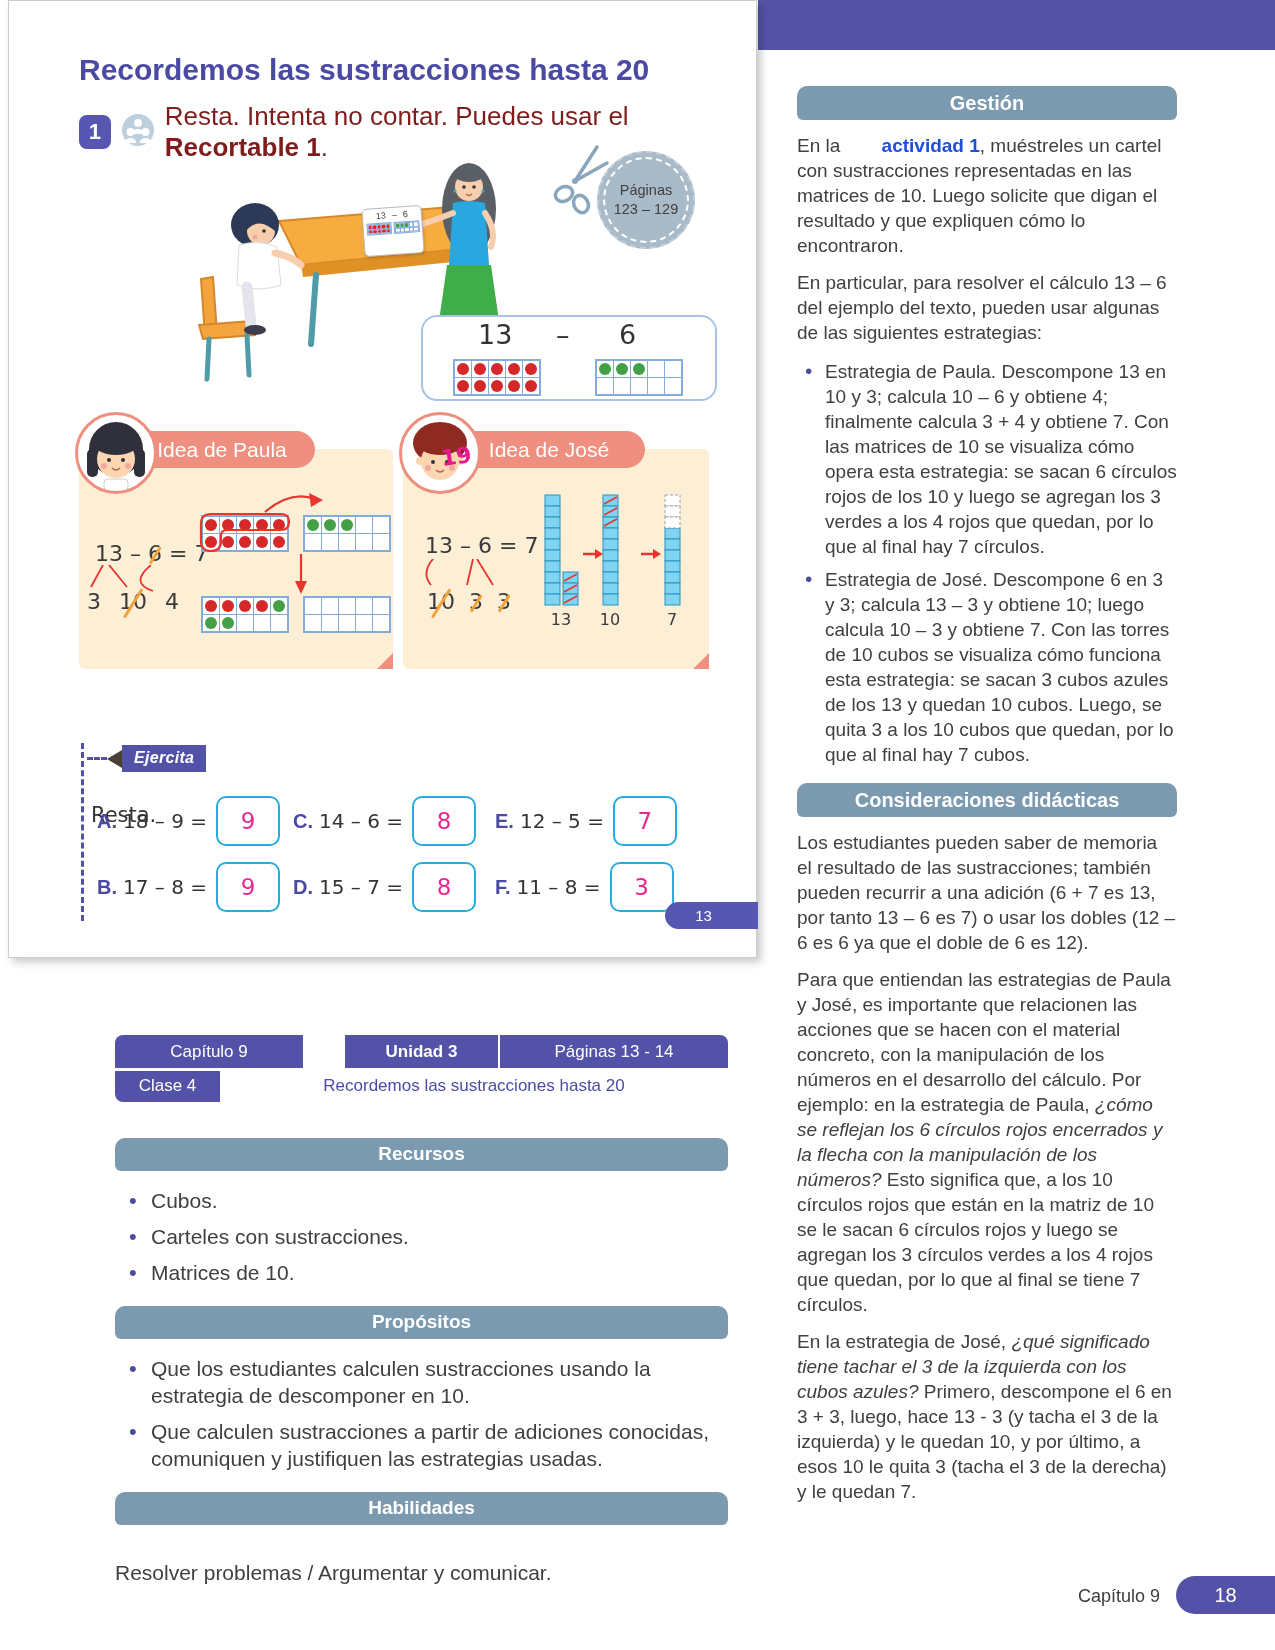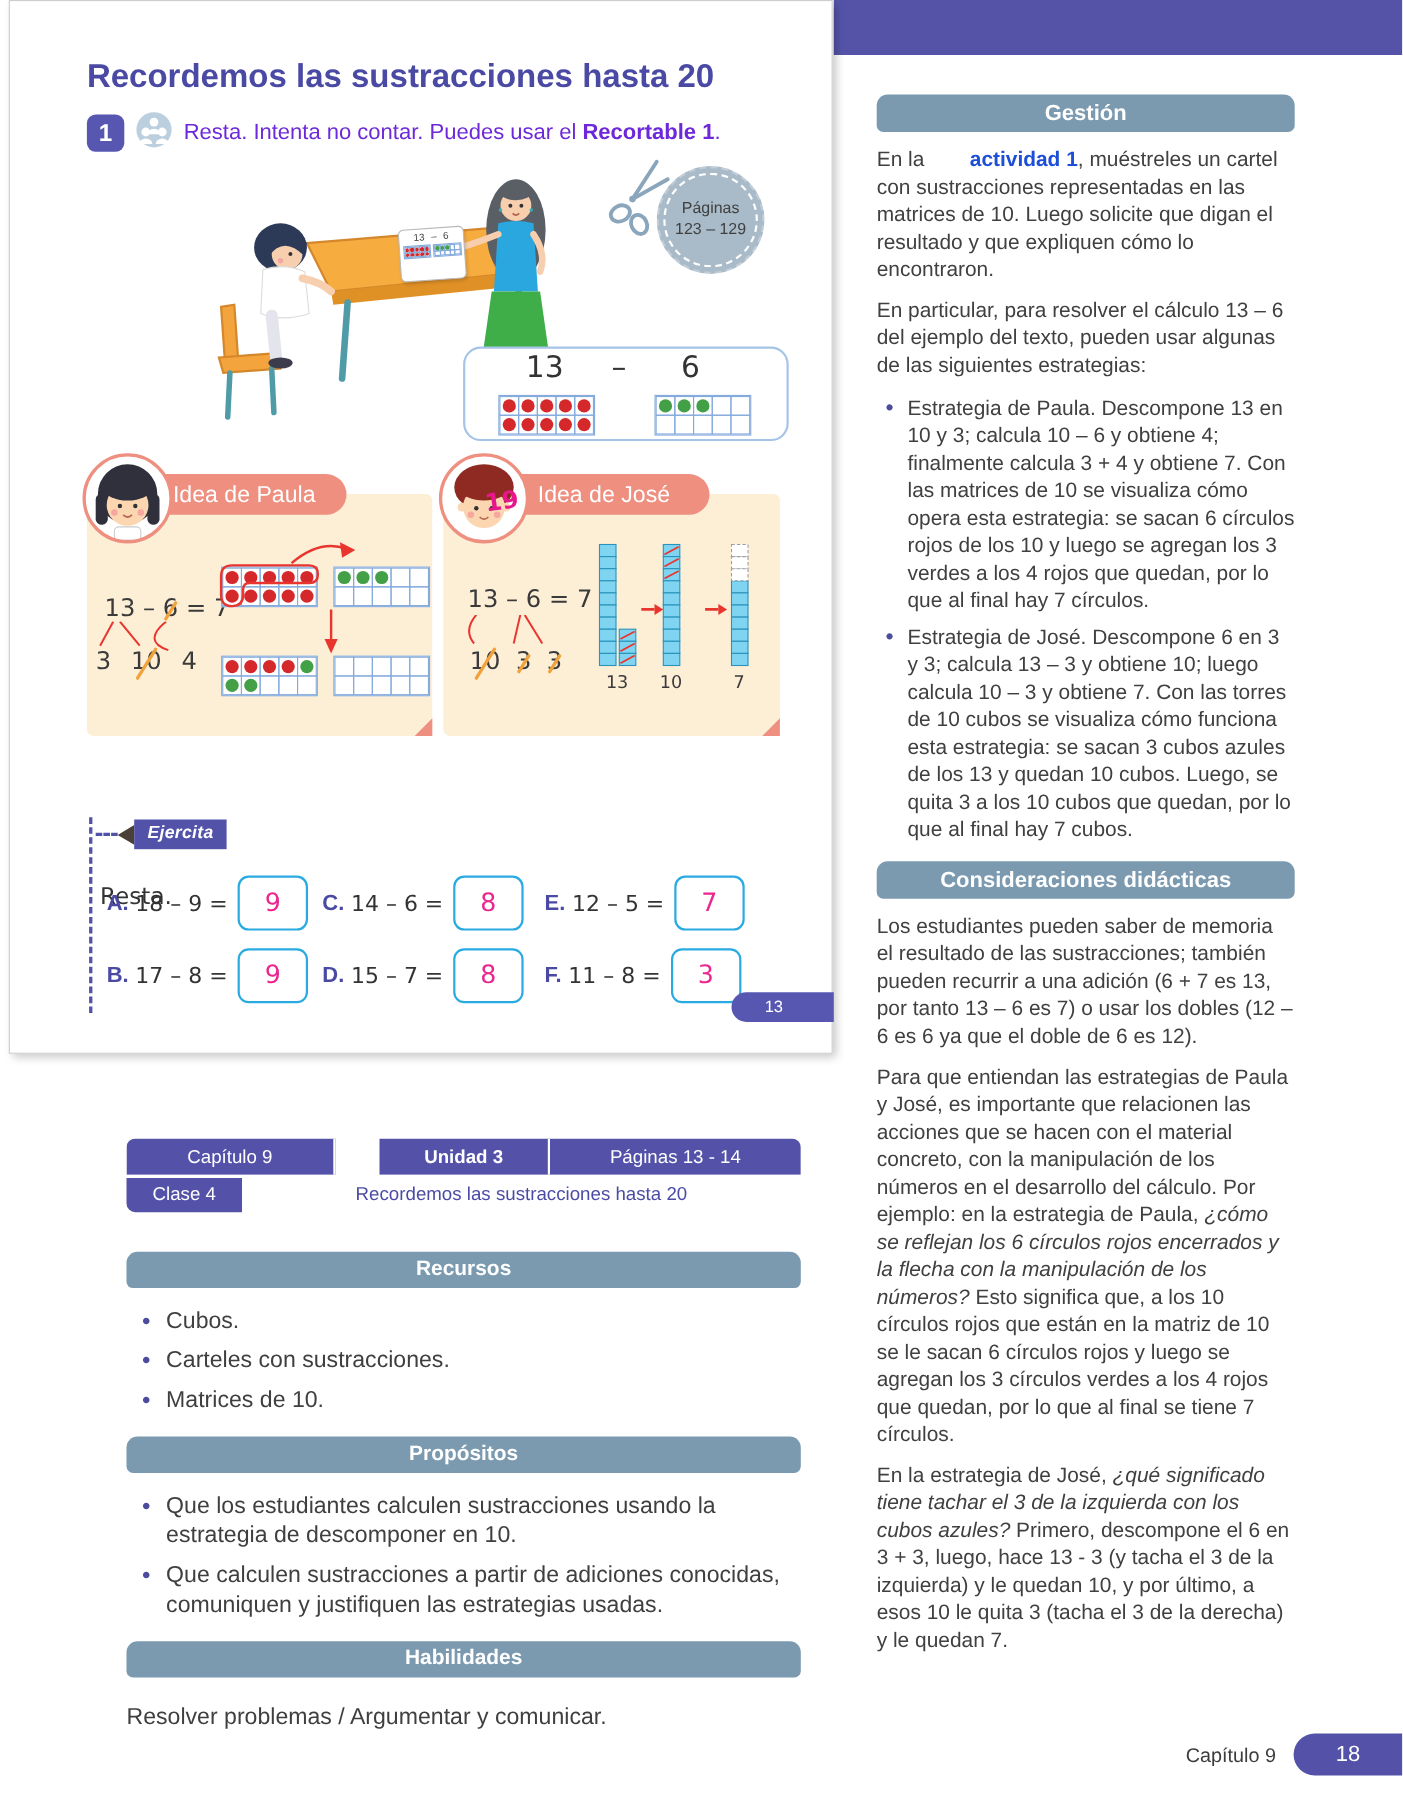--- a/index.html
+++ b/index.html
@@ -9,21 +9,21 @@
   
   #topbar{position:absolute;left:758px;top:0;width:517px;height:50px;background:#5553a7;}
 
   
   #card{position:absolute;left:8px;top:0;width:749px;height:958px;background:#fff;
         border:1px solid #cdcdcd;box-shadow:4px 4px 8px rgba(0,0,0,.22);box-sizing:border-box;}
   #title{position:absolute;left:70px;top:52px;margin:0;font-size:30px;color:#4a4aa5;font-weight:bold;}
   #act-row{position:absolute;left:70px;top:100px;display:flex;align-items:center;gap:10px;}
   .act-num{width:34px;height:34px;background:#5757b2;border-radius:8px;color:#fff;font-size:22px;
            font-weight:bold;display:flex;align-items:center;justify-content:center;}
-  .act-text{font-size:20px;color:#6d28d9;margin:0;}
+  .act-text{font-size:26px;color:#7f1d1d;margin:0;}
   #illus{position:absolute;left:142px;top:128px;}
   #scissors{position:absolute;left:540px;top:140px;}
   #pages-badge{position:absolute;left:588px;top:150px;width:98px;height:98px;border-radius:50%;
      border:2px dashed #c2cdd7;background:#a9bbc9;color:#404040;font-size:14.5px;line-height:1.3;
      display:flex;flex-direction:column;align-items:center;justify-content:center;text-align:center;box-sizing:border-box;}
   #pages-badge::after{content:"";position:absolute;inset:4px;border:2px dashed #fff;border-radius:50%;}
 
   #held-card{position:absolute;left:354px;top:206px;width:60px;height:48px;background:#fff;
      border:1.5px solid #b9b9b9;border-radius:5px;transform:rotate(-4deg);box-sizing:border-box;
      text-align:center;padding-top:2px;box-shadow:1px 2px 3px rgba(0,0,0,.15);}
@@ -119,21 +119,21 @@
   #tbl-clase{background:#5352a8;color:#fff;font-size:17px;display:flex;align-items:center;
      justify-content:center;border-radius:0 0 0 8px;}
   #tbl-title{background:#fff;color:#4b4ba6;font-size:17px;display:flex;align-items:center;justify-content:center;}
   .bold{font-weight:bold;margin-left:40px;}
   .bbar{height:33px;background:#7b9ab0;border-radius:10px 10px 6px 6px;color:#fff;font-weight:bold;
      font-size:19px;display:flex;align-items:center;justify-content:center;}
   #rec-bar{margin-top:36px;} #prop-bar{margin-top:20px;} #hab-bar{margin-top:20px;}
   #bottom ul{list-style:none;margin:16px 0 0 0;padding:0 0 0 36px;font-size:21px;line-height:27px;}
   #bottom li{position:relative;margin-bottom:9px;}
   #bottom li::before{content:"•";position:absolute;left:-22px;top:0;color:#4c4c9c;font-size:22px;}
-  #hab-text{margin-top:24px;font-size:21px;}
+  #hab-text{margin-top:36px;font-size:21px;}
 
   
   #foot-ch{position:absolute;left:1020px;top:1586px;width:140px;text-align:right;font-size:18px;color:#3c3c3c;}
   #foot-badge{position:absolute;left:1176px;top:1576px;width:99px;height:38px;background:#5352a8;
      border-radius:19px 0 0 19px;color:#fff;font-size:20px;display:flex;align-items:center;justify-content:center;}
 </style>
 </head>
 <body>
 
 <div id="page">

